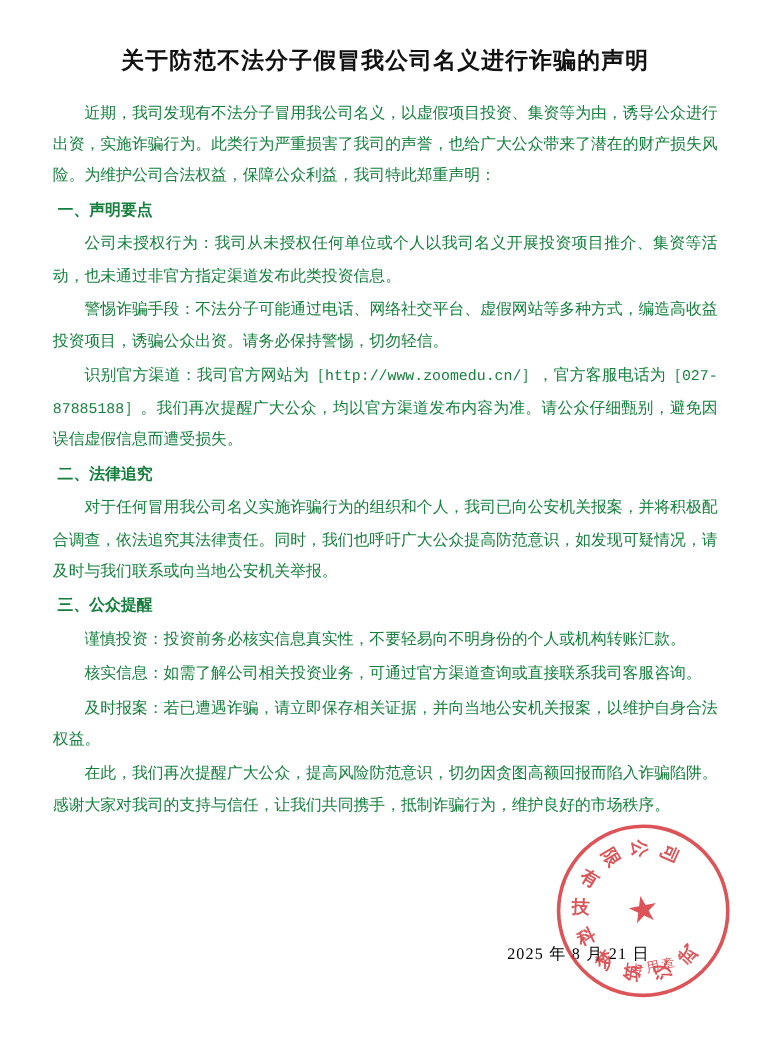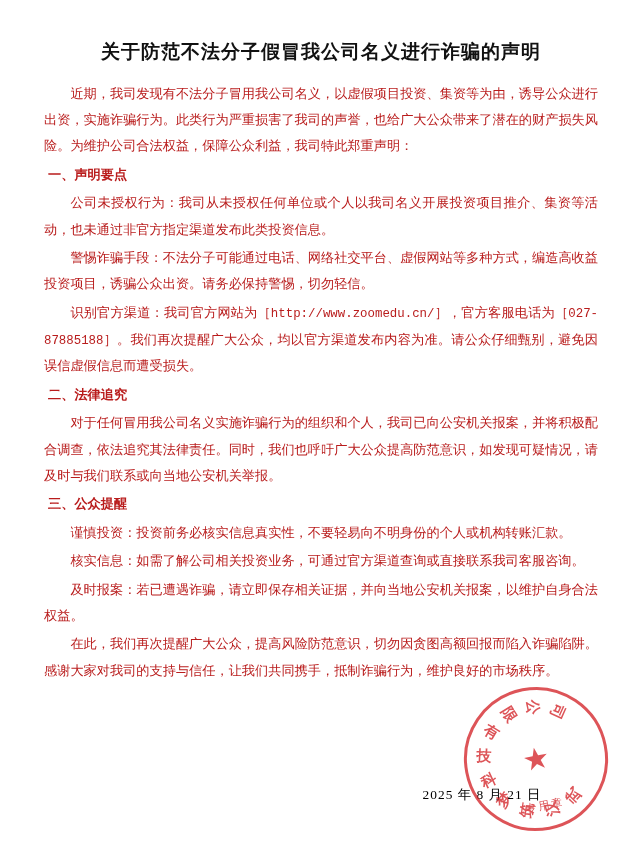--- a/index.html
+++ b/index.html
@@ -31,21 +31,21 @@
     line-height: 1.5;
     color: #111;
   }
   .para {
     font-size: 13.2px;
     line-height: 2.0;
     text-align: justify;
     text-justify: inter-ideograph;
     margin: 0 0 2px 0;
     text-indent: 2em;
-    color: #b91c1c;
+    color: #15803d;
   }
   .para.heading {
     text-indent: 0;
     margin-left: 4px;
     font-weight: bold;
   }
   .mono {
     font-family: "Liberation Mono", "DejaVu Sans Mono", monospace;
     font-size: 12.4px;
     letter-spacing: 0px;

